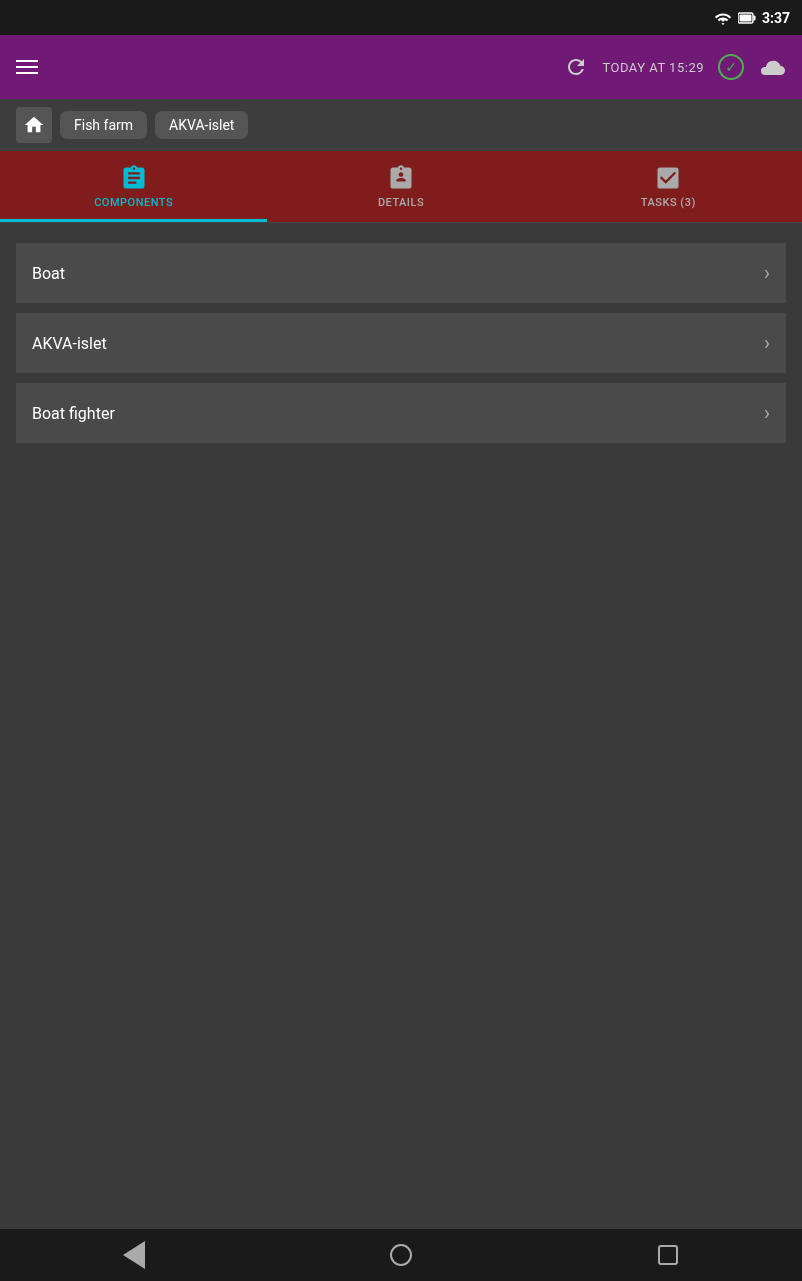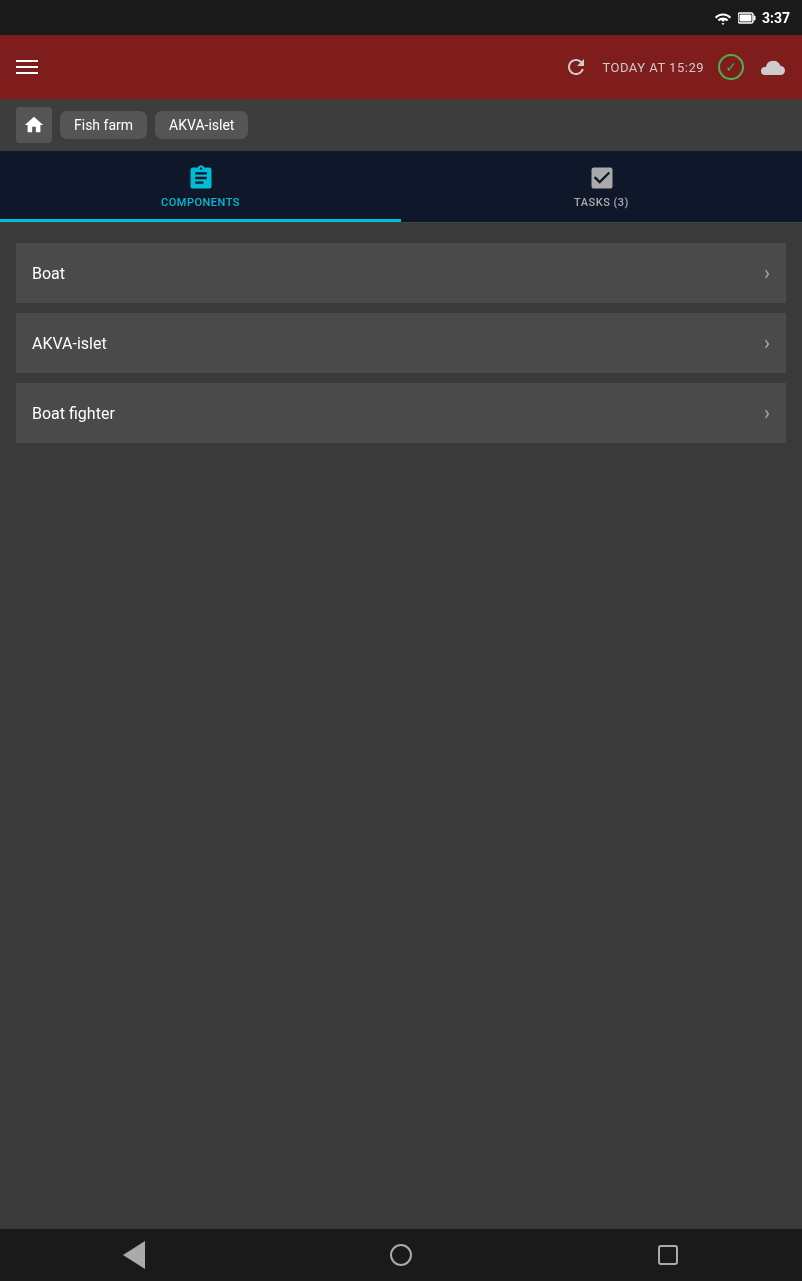--- a/index.html
+++ b/index.html
@@ -31,21 +31,21 @@
     .status-time {
       color: #fff;
       font-size: 14px;
       font-weight: bold;
     }
 
     
     .top-bar {
       width: 100%;
       height: 64px;
-      background: #7f1d1d;
+      background: #701a75;
       display: flex;
       align-items: center;
       padding: 0 16px;
       gap: 16px;
     }
     .hamburger {
       color: #fff;
       font-size: 22px;
       cursor: pointer;
       display: flex;
@@ -111,21 +111,21 @@
       padding: 6px 14px;
       color: #fff;
       font-size: 14px;
       cursor: pointer;
     }
 
     
     .tabs {
       width: 100%;
       height: 72px;
-      background: #0f172a;
+      background: #7f1d1d;
       display: flex;
       align-items: stretch;
       border-bottom: 1px solid #444;
     }
     .tab {
       flex: 1;
       display: flex;
       flex-direction: column;
       align-items: center;
       justify-content: center;
@@ -286,20 +286,26 @@
 
 <div class="tabs">
 
   <div class="tab active">
     <svg class="tab-icon-svg clipboard-active" viewBox="0 0 24 24" fill="#00bcd4">
       <path d="M19 3h-4.18C14.4 1.84 13.3 1 12 1c-1.3 0-2.4.84-2.82 2H5c-1.1 0-2 .9-2 2v14c0 1.1.9 2 2 2h14c1.1 0 2-.9 2-2V5c0-1.1-.9-2-2-2zm-7 0c.55 0 1 .45 1 1s-.45 1-1 1-1-.45-1-1 .45-1 1-1zm2 14H7v-2h7v2zm3-4H7v-2h10v2zm0-4H7V7h10v2z"></path>
     </svg>
     <span class="tab-label">COMPONENTS</span>
   </div>
 
+  <div class="tab">
+    <svg class="tab-icon-svg" viewBox="0 0 24 24" fill="#aaa">
+      <path d="M19 3h-4.18C14.4 1.84 13.3 1 12 1c-1.3 0-2.4.84-2.82 2H5c-1.1 0-2 .9-2 2v14c0 1.1.9 2 2 2h14c1.1 0 2-.9 2-2V5c0-1.1-.9-2-2-2zm-7 0c.55 0 1 .45 1 1s-.45 1-1 1-1-.45-1-1 .45-1 1-1zm0 4c1.1 0 2 .9 2 2s-.9 2-2 2-2-.9-2-2 .9-2 2-2zm4 8H8v-1c0-1.33 2.67-2 4-2s4 .67 4 2v1z"></path>
+    </svg>
+    <span class="tab-label">DETAILS</span>
+  </div>
 
   <div class="tab">
     <svg class="tab-icon-svg" viewBox="0 0 24 24" fill="#aaa">
       <path d="M19 3H5c-1.1 0-2 .9-2 2v14c0 1.1.9 2 2 2h14c1.1 0 2-.9 2-2V5c0-1.1-.9-2-2-2zm-9 14l-5-5 1.41-1.41L10 14.17l7.59-7.59L19 8l-9 9z"></path>
     </svg>
     <span class="tab-label">TASKS (3)</span>
   </div>
 
 </div>
 

